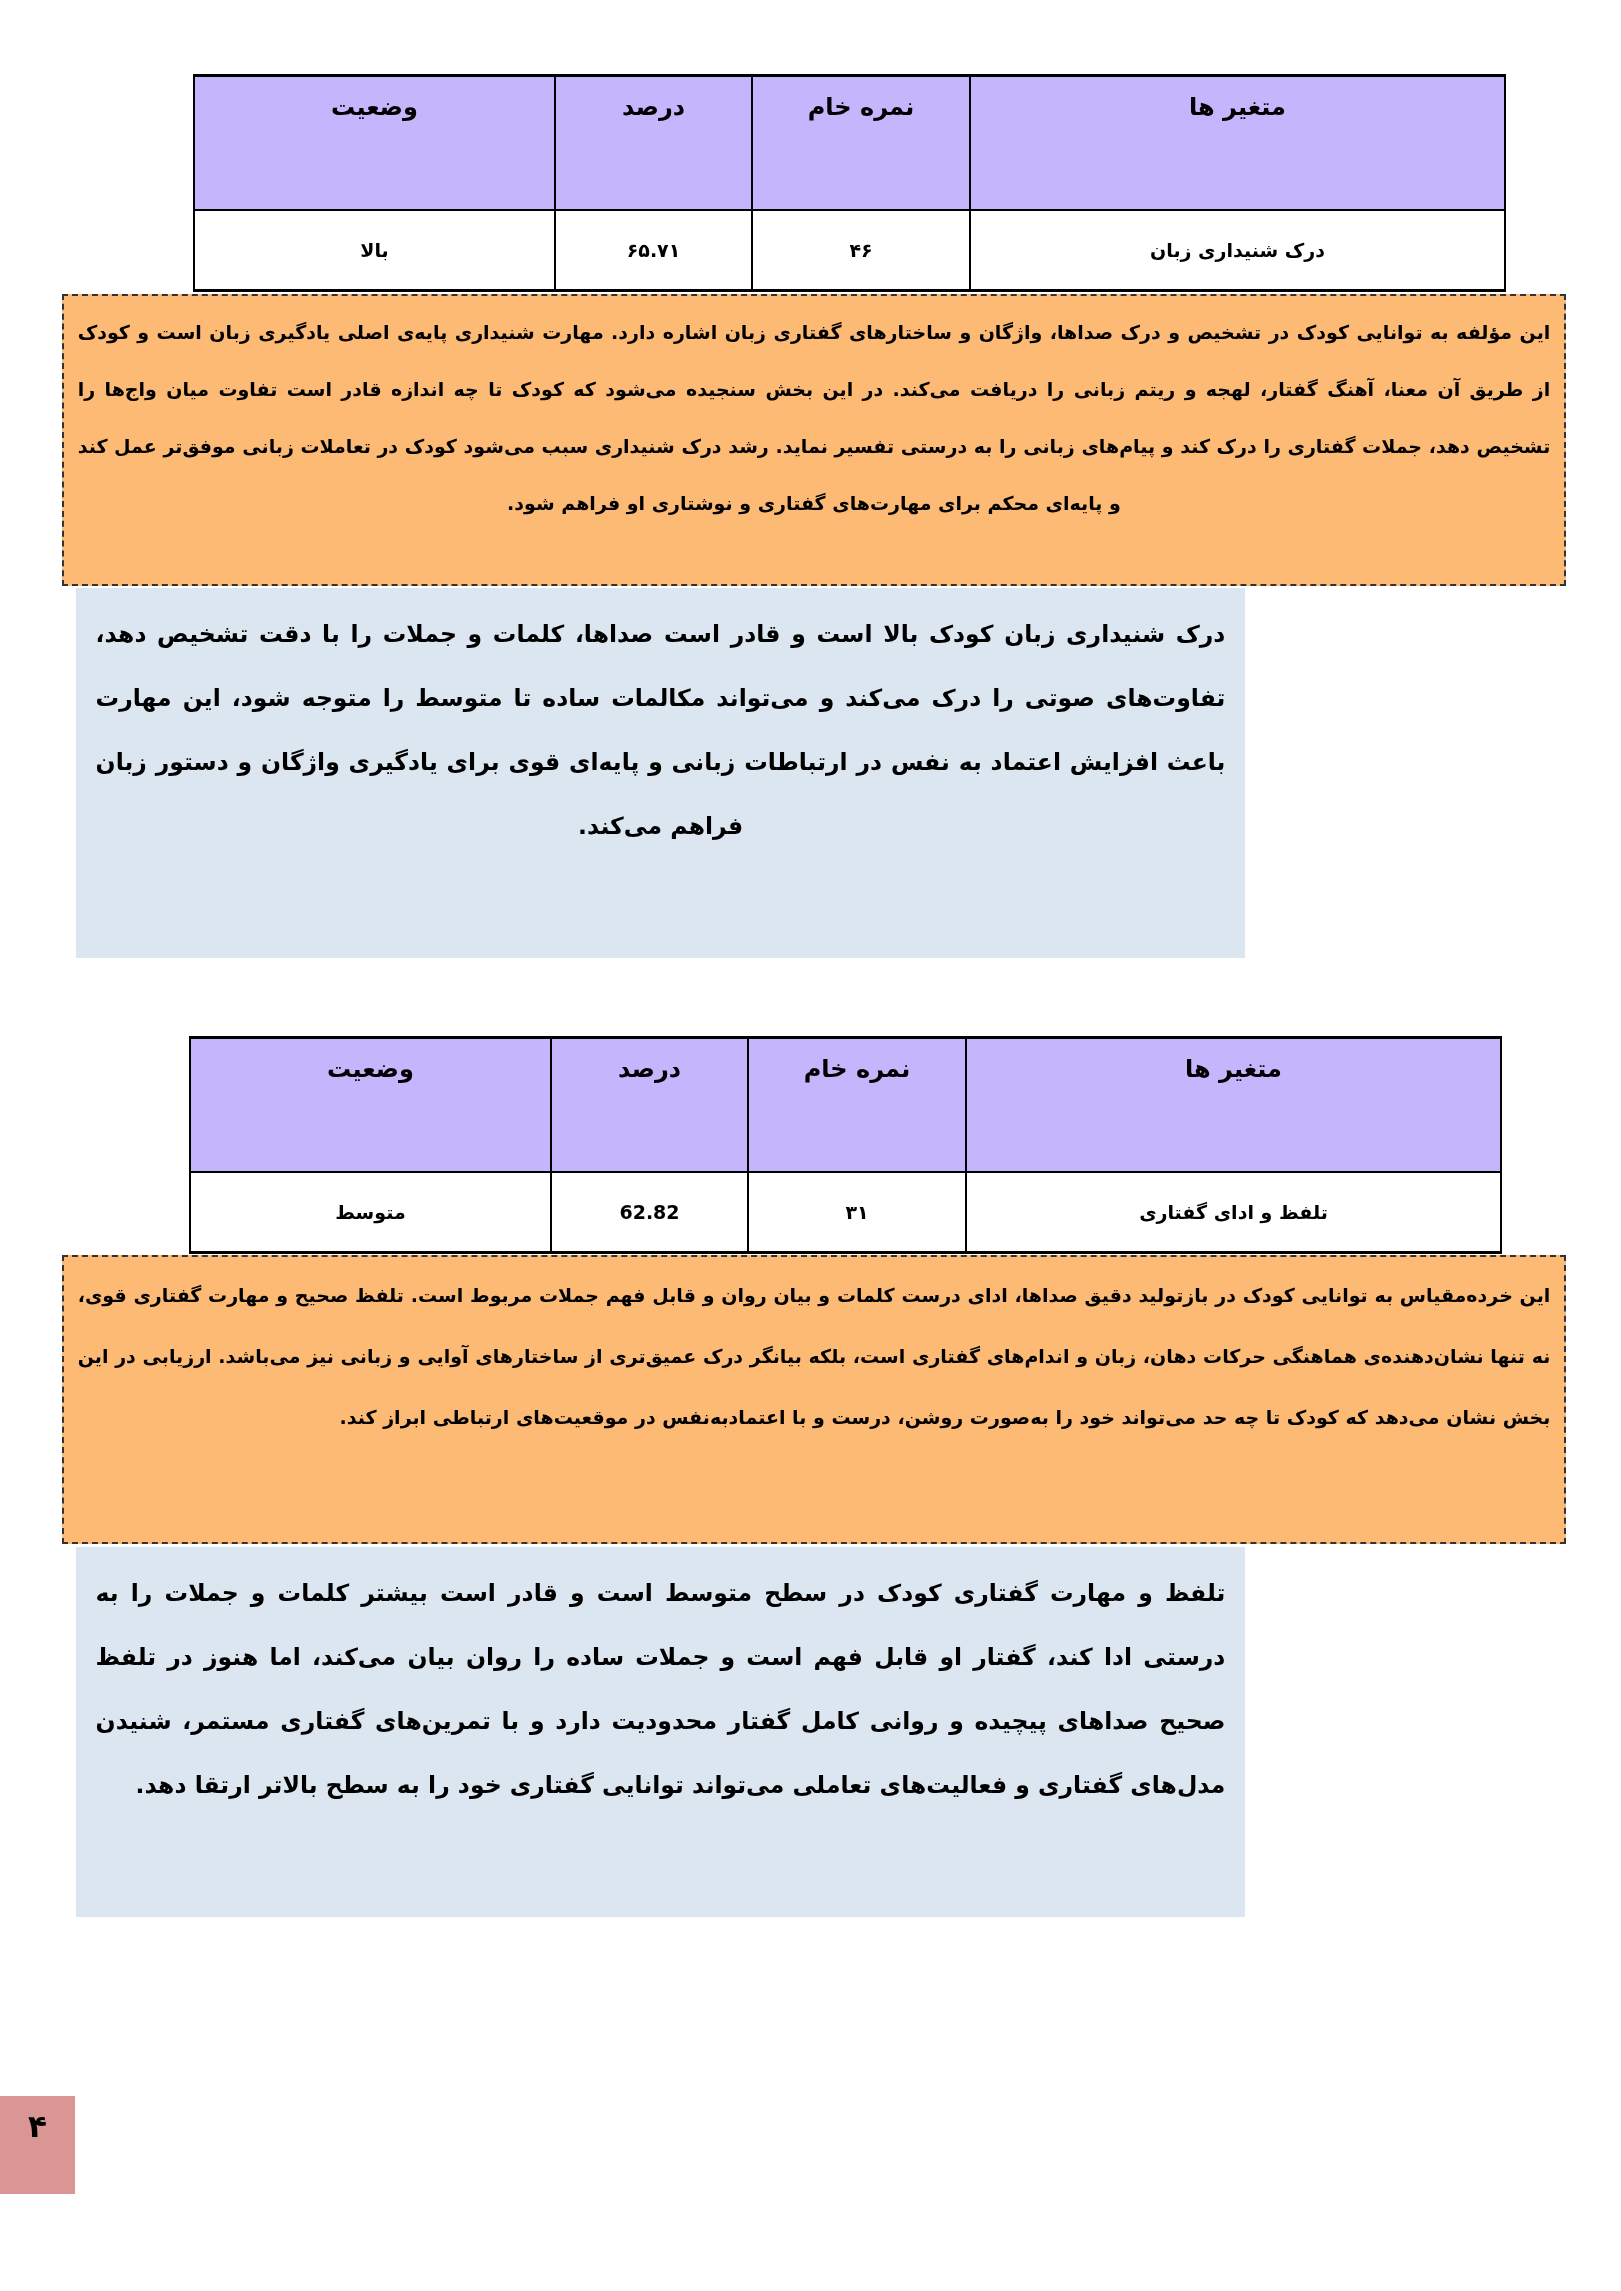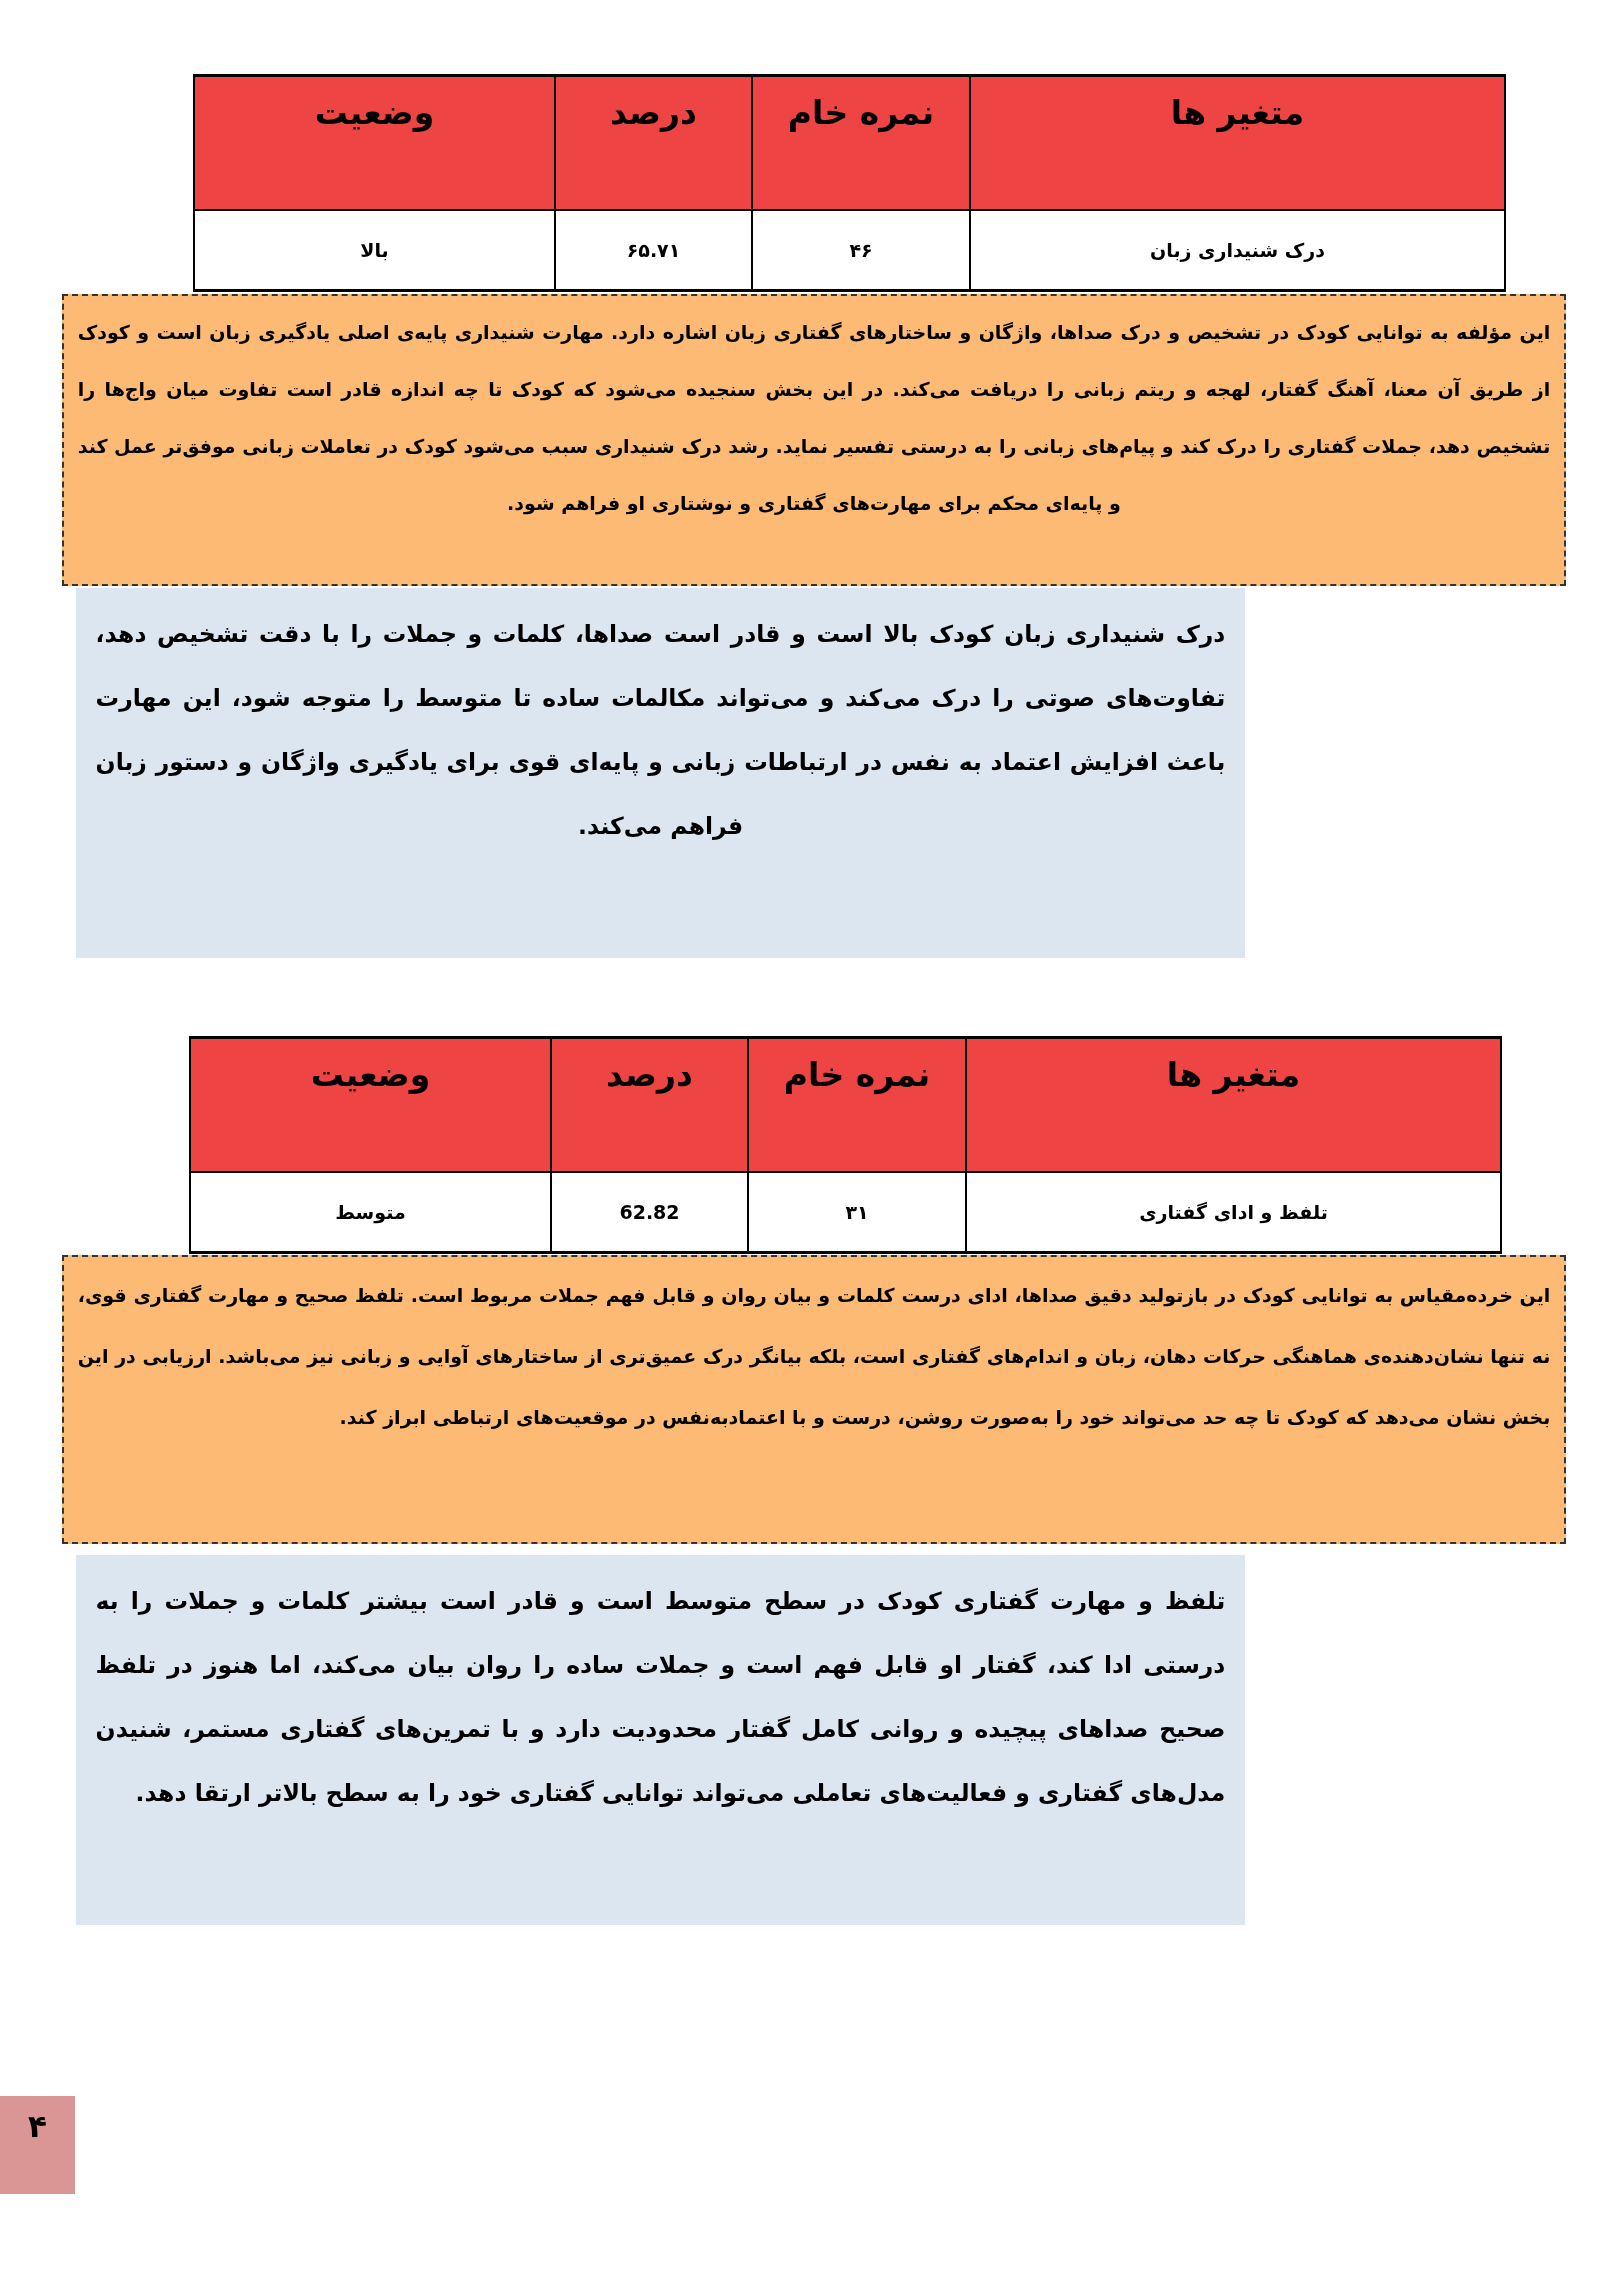--- a/index.html
+++ b/index.html
@@ -23,25 +23,25 @@
   }
   table.t1{left:193px;top:74px;}
   table.t2{left:189px;top:1036px;}
   table.score-table td{
     border:2px solid #000;
     text-align:center;
     font-weight:bold;
     padding:0;
   }
   table.score-table tr.head td{
-    background:#ef4444;
+    background:#c4b5fd;
     height:116px;
     vertical-align:top;
     padding-top:15.7px;
-    font-size:33px;
+    font-size:24px;
   }
   table.score-table tr.data td{
     height:78px;
     vertical-align:middle;
     font-size:19px;
   }
   table.score-table{border-top:3.9px solid #000;border-bottom:3.9px solid #000;}
   table.score-table tr.head td{border-top:3.9px solid #000;border-bottom:2.9px solid #000;}
   table.score-table tr.data td{border-bottom:3.9px solid #000;}
   td.num{direction:ltr;}
@@ -67,21 +67,21 @@
     left:76px;width:1169px;
     box-sizing:border-box;
     background:#dce6f0;
     direction:rtl;
     text-align:justify;
     font-weight:bold;
     font-size:23.5px;
     padding:13.7px 19.6px;
   }
   .highlight-1{top:588px;height:370px;line-height:64px;text-align-last:center;}
-  .highlight-2{top:1547px;height:370px;line-height:64px;margin-top:8px;}
+  .highlight-2{top:1547px;height:370px;line-height:64px;}
 
   
   .pagenum-box{
     position:absolute;
     left:0;top:2096px;
     width:75px;height:98px;
     background:#d99694;
     text-align:center;
   }
   .pagenum-box span{

